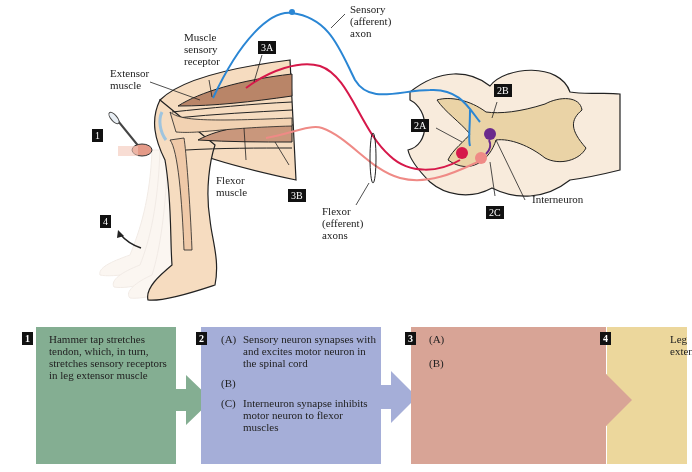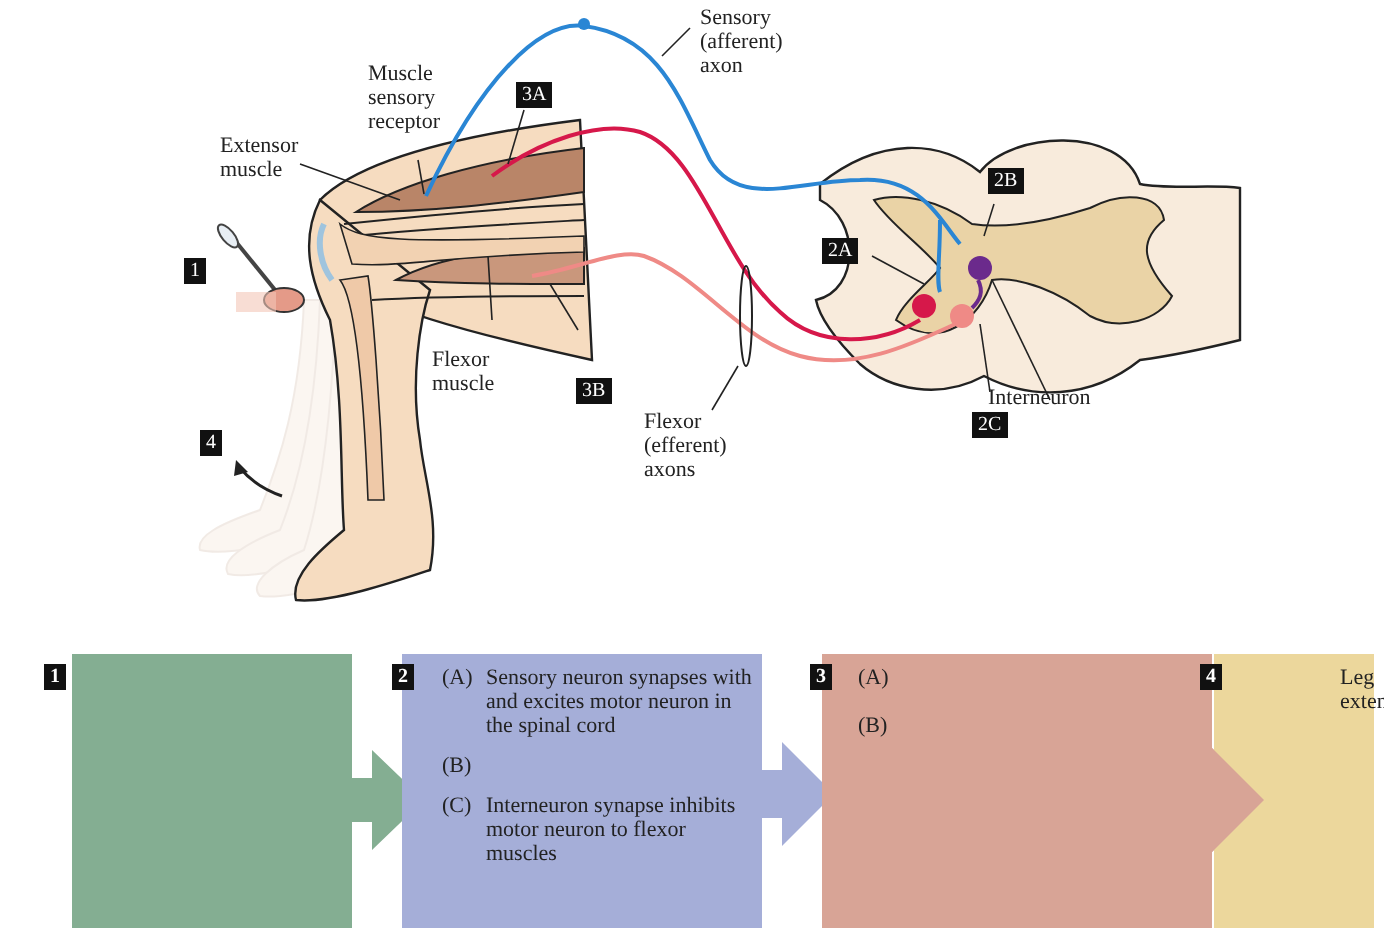--- a/index.html
+++ b/index.html
@@ -104,32 +104,33 @@
 <div class="lbl" style="left:350px;top:3px;">
   <div>Sensory</div>
   <div>(afferent)</div>
   <div>axon</div>
 </div>
 <div class="lbl" style="left:322px;top:205px;">
   <div>Flexor</div>
   <div>(efferent)</div>
   <div>axons</div>
 </div>
-<div class="lbl" style="left:494px;top:193px;">Interneuron</div>
+<div class="lbl" style="left:532px;top:193px;">Interneuron</div>
 
 <div class="tag" style="left:92px;top:129px;">1</div>
 <div class="tag" style="left:258px;top:41px;">3A</div>
 <div class="tag" style="left:288px;top:157px;margin-top:32px;">3B</div>
 <div class="tag" style="left:100px;top:215px;">4</div>
 <div class="tag" style="left:411px;top:119px;">2A</div>
 <div class="tag" style="left:494px;top:84px;">2B</div>
 <div class="tag" style="left:486px;top:206px;">2C</div>
 
 <div class="panel" style="left:36px;width:140px;background:#84ae92;">
   <div class="num">1</div>
+  <div class="ptxt" style="left:13px;top:6px;width:125px;">Hammer tap stretches tendon, which, in turn, stretches sensory receptors in leg extensor muscle</div>
 </div>
 <svg class="arrow" style="left:176px;top:375px;" width="40" height="50">
   <polygon points="0,14 10,14 10,0 36,25 10,50 10,36 0,36" fill="#84ae92"></polygon>
 </svg>
 
 <div class="panel" style="left:201px;width:180px;background:#a5aed8;">
   <div class="num" style="left:-5px;">2</div>
   <div class="ptxt" style="left:20px;top:6px;width:158px;">
     <div class="item">
         <span class="k">(A)</span>

